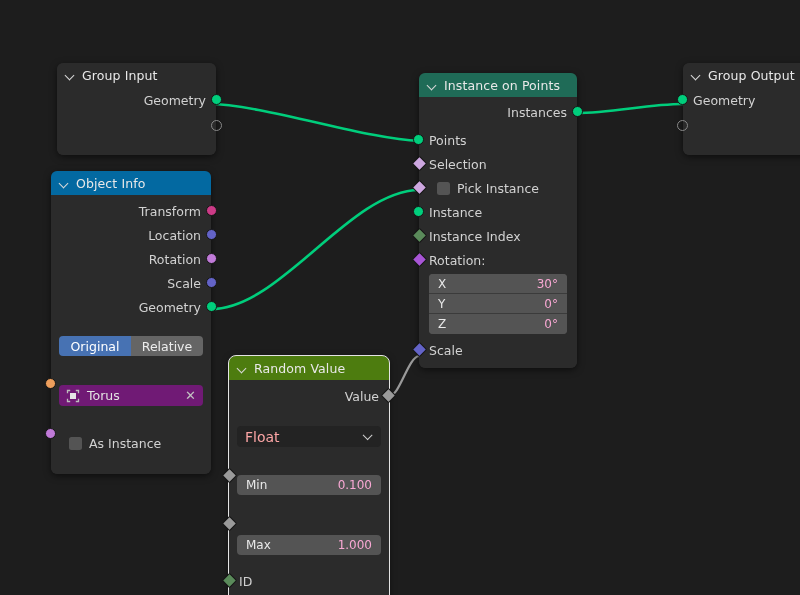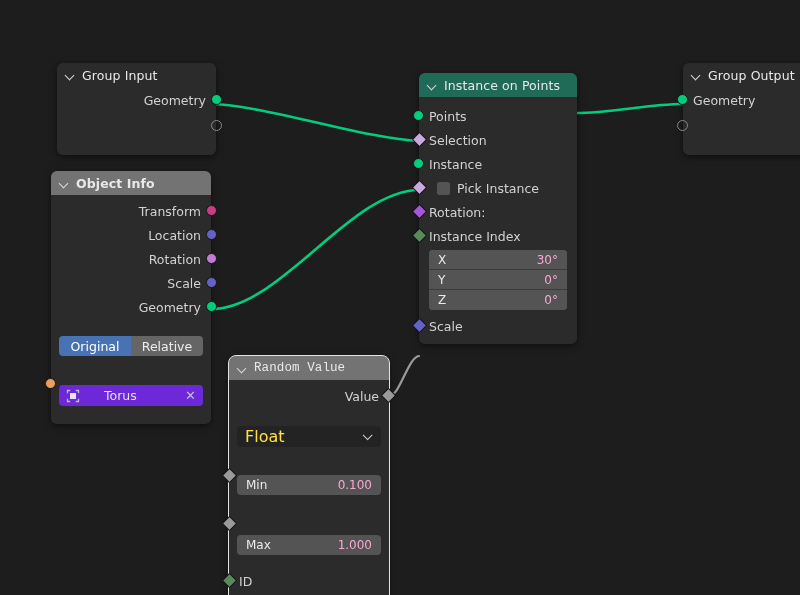--- a/index.html
+++ b/index.html
@@ -136,22 +136,22 @@
   }
   .vecbox .slider:last-child { border-bottom: none; }
   .dropdown {
     height: 21px;
     border-radius: 4px;
     background: #232323;
     display: flex;
     align-items: center;
     justify-content: space-between;
     padding: 0 8px;
-    color: #fde047;
-    font-size: 16px;
+    color: #fca5a5;
+    font-size: 14px;
     box-sizing: border-box;
   }
   .chev {
     width: 9px; height: 9px;
     position: relative;
     flex: 0 0 auto;
   }
   .chev::before {
     content: "";
     position: absolute;
@@ -176,25 +176,25 @@
     color: #ececec;
     background: #656565;
   }
   .toggle.active {
     background: #4772b3;
     color: #ffffff;
   }
   .objfield {
     height: 21px;
     border-radius: 4px;
-    background: #6d28d9;
+    background: #701a75;
     display: flex;
     align-items: center;
     padding: 0 7px;
-    gap: 24px;
+    gap: 7px;
     color: #e2e2e2;
     font-size: 12.5px;
     box-sizing: border-box;
   }
   .objfield .name { flex: 1 1 auto; }
   .x-btn {
     color: #c2c2c2;
     font-size: 13px;
     line-height: 1;
   }
@@ -237,21 +237,21 @@
         <span>Geometry</span>
         <span class="socket circle" style="background:#00ce7c; right:-6px; top:7px;"></span>
       </div>
       <div class="row out" style="height:26px;">
         <span class="socket hollow" style="right:-6px; top:7px;"></span>
       </div>
     </div>
   </div>
 
   <div class="node" style="left:51px; top:171px; width:160px;">
-    <div class="node-header" style="background:#737373;font-weight:bold;">
+    <div class="node-header" style="background:#0369a1;">
       <span class="collapse-tri"></span>
       <span>Object Info</span>
     </div>
     <div class="node-body" style="padding-top:4px;">
 
       <div class="row out">
         <span>Transform</span>
         <span class="socket circle" style="background:#cc3b87; right:-6px; top:6px;"></span>
       </div>
       <div class="row out">
@@ -285,60 +285,71 @@
             <svg width="14" height="14" viewBox="0 0 14 14">
               <rect x="4" y="4" width="6" height="6" fill="#e6e6e6"></rect>
               <path d="M1.5 4.2 V1.5 H4.2 M9.8 1.5 H12.5 V4.2 M12.5 9.8 V12.5 H9.8 M4.2 12.5 H1.5 V9.8" fill="none" stroke="#bdbdbd" stroke-width="1.3"></path>
             </svg>
           </span>
           <span class="name">Torus</span>
           <span class="x-btn">✕</span>
         </div>
       </div>
 
+      <div class="wrap" style="margin-top:6px; position:relative; height:20px;">
+        <span class="socket circle" style="background:#c07ad8; left:-6px; top:4px;"></span>
+        <div class="chk-row" style="padding-left:10px;">
+          <span class="checkbox"></span>
+          <span style="color:#d2d2d2;font-size:12.5px;">As Instance</span>
+        </div>
+      </div>
     </div>
   </div>
 
   <div class="node" style="left:419px; top:73px; width:158px;">
     <div class="node-header" style="background:#1f6b57;">
       <span class="collapse-tri"></span>
       <span>Instance on Points</span>
     </div>
     <div class="node-body" style="padding-top:3px;">
 
+      <div class="row out">
+        <span>Instances</span>
+        <span class="socket circle" style="background:#00ce7c; right:-6px; top:6px;"></span>
+      </div>
 
       <div class="row in" style="margin-top:4px;">
         <span class="socket circle" style="background:#00ce7c; left:-6px; top:6px;"></span>
         <span>Points</span>
       </div>
 
       <div class="row in">
         <span class="socket diamond" style="background:#cda7e0; left:-5px; top:6px;"></span>
         <span>Selection</span>
-      </div>
-
-      <div class="row in">
-        <span class="socket circle" style="background:#00ce7c; left:-6px; top:6px;"></span>
-        <span>Instance</span>
       </div>
 
       <div class="row in">
         <span class="socket diamond" style="background:#cda7e0; left:-5px; top:6px;"></span>
         <span class="checkbox" style="margin-left:8px;"></span>
         <span>Pick Instance</span>
       </div>
 
       <div class="row in">
-        <span class="socket diamond" style="background:#a855d6; left:-5px; top:6px;"></span>
-        <span>Rotation:</span>
+        <span class="socket circle" style="background:#00ce7c; left:-6px; top:6px;"></span>
+        <span>Instance</span>
       </div>
 
       <div class="row in">
         <span class="socket diamond" style="background:#5a8a5a; left:-5px; top:6px;"></span>
         <span>Instance Index</span>
+      </div>
+
+      <div class="row in">
+        <span class="socket diamond" style="background:#a855d6; left:-5px; top:6px;"></span>
+        <span>Rotation:</span>
       </div>
 
       <div class="wrap" style="padding:0 10px;">
         <div class="vecbox">
           <div class="slider">
             <span class="lbl">X</span>
             <span class="val">30°</span>
           </div>
           <div class="slider">
             <span class="lbl">Y</span>
@@ -352,21 +363,21 @@
       </div>
 
       <div class="row in" style="margin-top:4px;">
         <span class="socket diamond" style="background:#6363c7; left:-5px; top:6px;"></span>
         <span>Scale</span>
       </div>
     </div>
   </div>
 
   <div class="node selected" style="left:229px; top:356px; width:160px;">
-    <div class="node-header" style="background:#737373;font-family:Liberation Mono, monospace;">
+    <div class="node-header" style="background:#4d7c0f;">
       <span class="collapse-tri"></span>
       <span>Random Value</span>
     </div>
     <div class="node-body" style="padding-top:4px;">
 
       <div class="row out">
         <span>Value</span>
         <span class="socket diamond" style="background:#9a9a9a; right:-5px; top:6px;"></span>
       </div>
 

